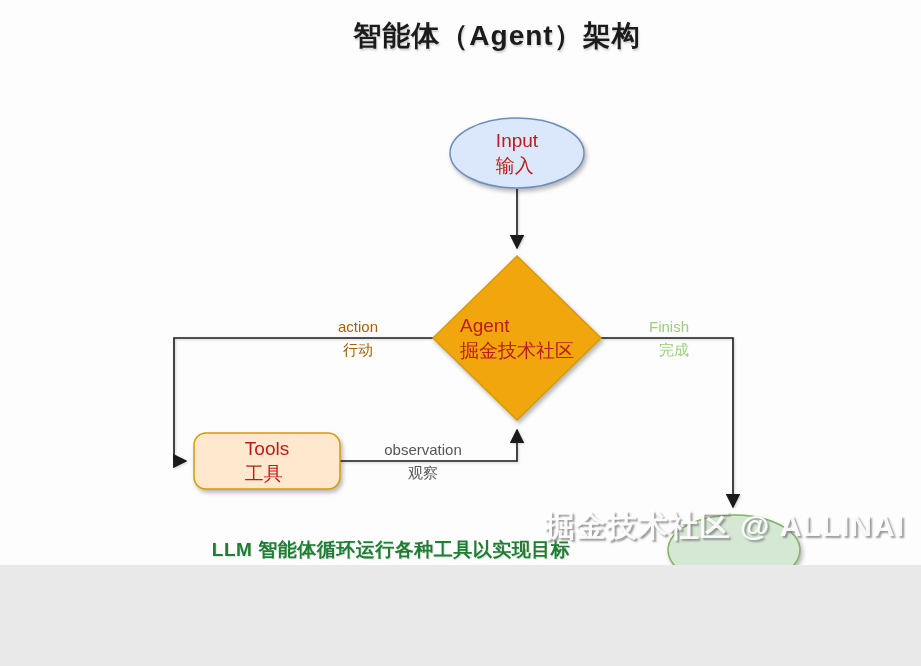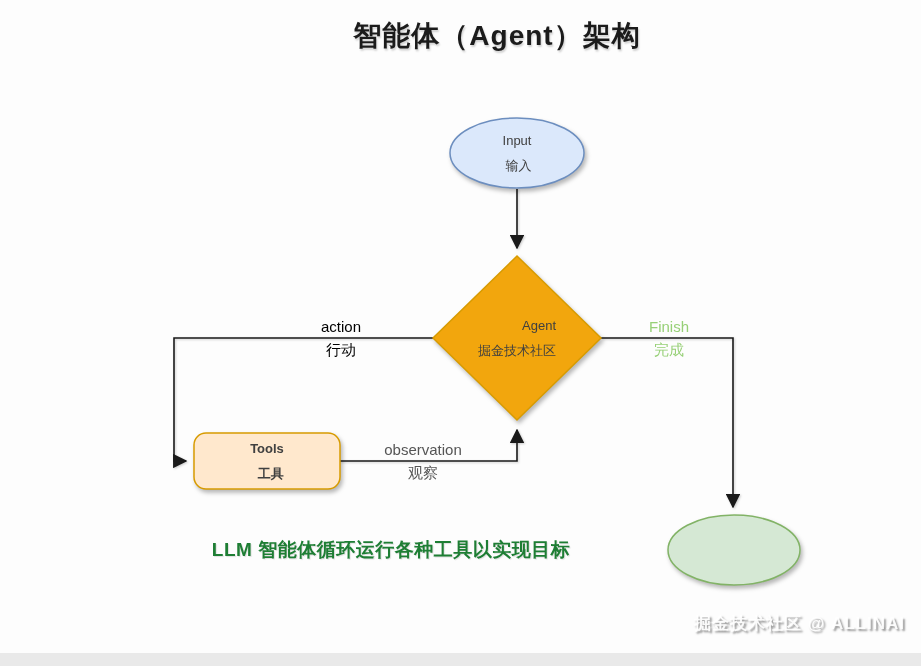--- a/index.html
+++ b/index.html
@@ -1,41 +1,41 @@
 <!DOCTYPE html>
 <html><head>
 <meta charset="utf-8">
 <style>
   html, body { margin: 0; padding: 0; }
   body { font-family: "Liberation Sans", "DejaVu Sans", sans-serif; background: #e9e9e9; }
   .canvas {
     position: relative;
     width: 921px;
-    height: 653px;
+    height: 565px;
     background: #fdfdfd;
     overflow: hidden;
   }
   .layer { position: absolute; left: 0; top: 0; width: 921px; height: 666px; }
   .abs { position: absolute; }
   .centered { transform: translate(-50%, -50%); }
 
   .diagram-title {
     left: 497px; top: 36px;
     font-size: 28px;
     font-weight: bold;
     color: #1b1b1b;
     letter-spacing: 1px;
     white-space: nowrap;
     text-shadow: 1px 2px 2px rgba(0,0,0,0.18);
   }
 
   .node-label {
-    text-align: right;
-    color: #404040;
-    font-size: 13px;
+    text-align: left;
+    color: #b91c1c;
+    font-size: 19px;
     line-height: 25px;
     white-space: nowrap;
   }
 
   .edge-label {
     text-align: center;
     font-size: 15px;
     line-height: 19px;
     white-space: nowrap;
     text-shadow:
@@ -49,21 +49,21 @@
     font-size: 19px;
     font-weight: bold;
     white-space: nowrap;
     letter-spacing: 0.5px;
     text-shadow: 1px 1px 1px rgba(0,0,0,0.12);
   }
 
   .watermark {
     right: 16px; bottom: 18px;
     position: absolute;
-    font-size: 17px;
+    font-size: 30px;
     font-weight: bold;
     letter-spacing: 1px;
     color: rgba(255,255,255,0.92);
     text-shadow: 2px 2px 2px rgba(120,120,120,0.75);
     white-space: nowrap;
   }
 
   svg .shape { filter: drop-shadow(2px 3px 2px rgba(0,0,0,0.28)); }
   svg .connector {
     fill: none;
@@ -103,33 +103,33 @@
   <div class="abs centered node-label" style="left:517px; top:153px;">
     <div>Input</div>
     <div>输入</div>
   </div>
 
   <div class="abs centered node-label" style="left:517px; top:338px;">
     <div>Agent</div>
     <div>掘金技术社区</div>
   </div>
 
-  <div class="abs centered node-label" style="left:267px; top:461px;font-weight:bold;">
+  <div class="abs centered node-label" style="left:267px; top:461px;">
     <div>Tools</div>
     <div>工具</div>
   </div>
 
 
-  <div class="abs centered edge-label" style="left: 341px; top: 338px; color: #000000;">
+  <div class="abs centered edge-label" style="left: 358px; top: 338px; color: #a16207;">
     <div>action</div>
     <div class="gap"></div>
     <div>行动</div>
   </div>
 
-  <div class="abs centered edge-label" style="left: 669px; top: 338px; color: rgb(151, 208, 119);">
+  <div class="abs centered edge-label" style="left: 669px; top: 338px; color: rgb(151, 208, 119); text-align: right;">
     <div>Finish</div>
     <div class="gap"></div>
     <div>完成</div>
   </div>
 
   <div class="abs centered caption" style="color: rgb(30, 126, 52);">LLM 智能体循环运行各种工具以实现目标</div>
 
   <div class="abs centered edge-label" style="left: 423px; top: 461px; color: rgb(85, 85, 85);">
     <div>observation</div>
     <div class="gap"></div>

